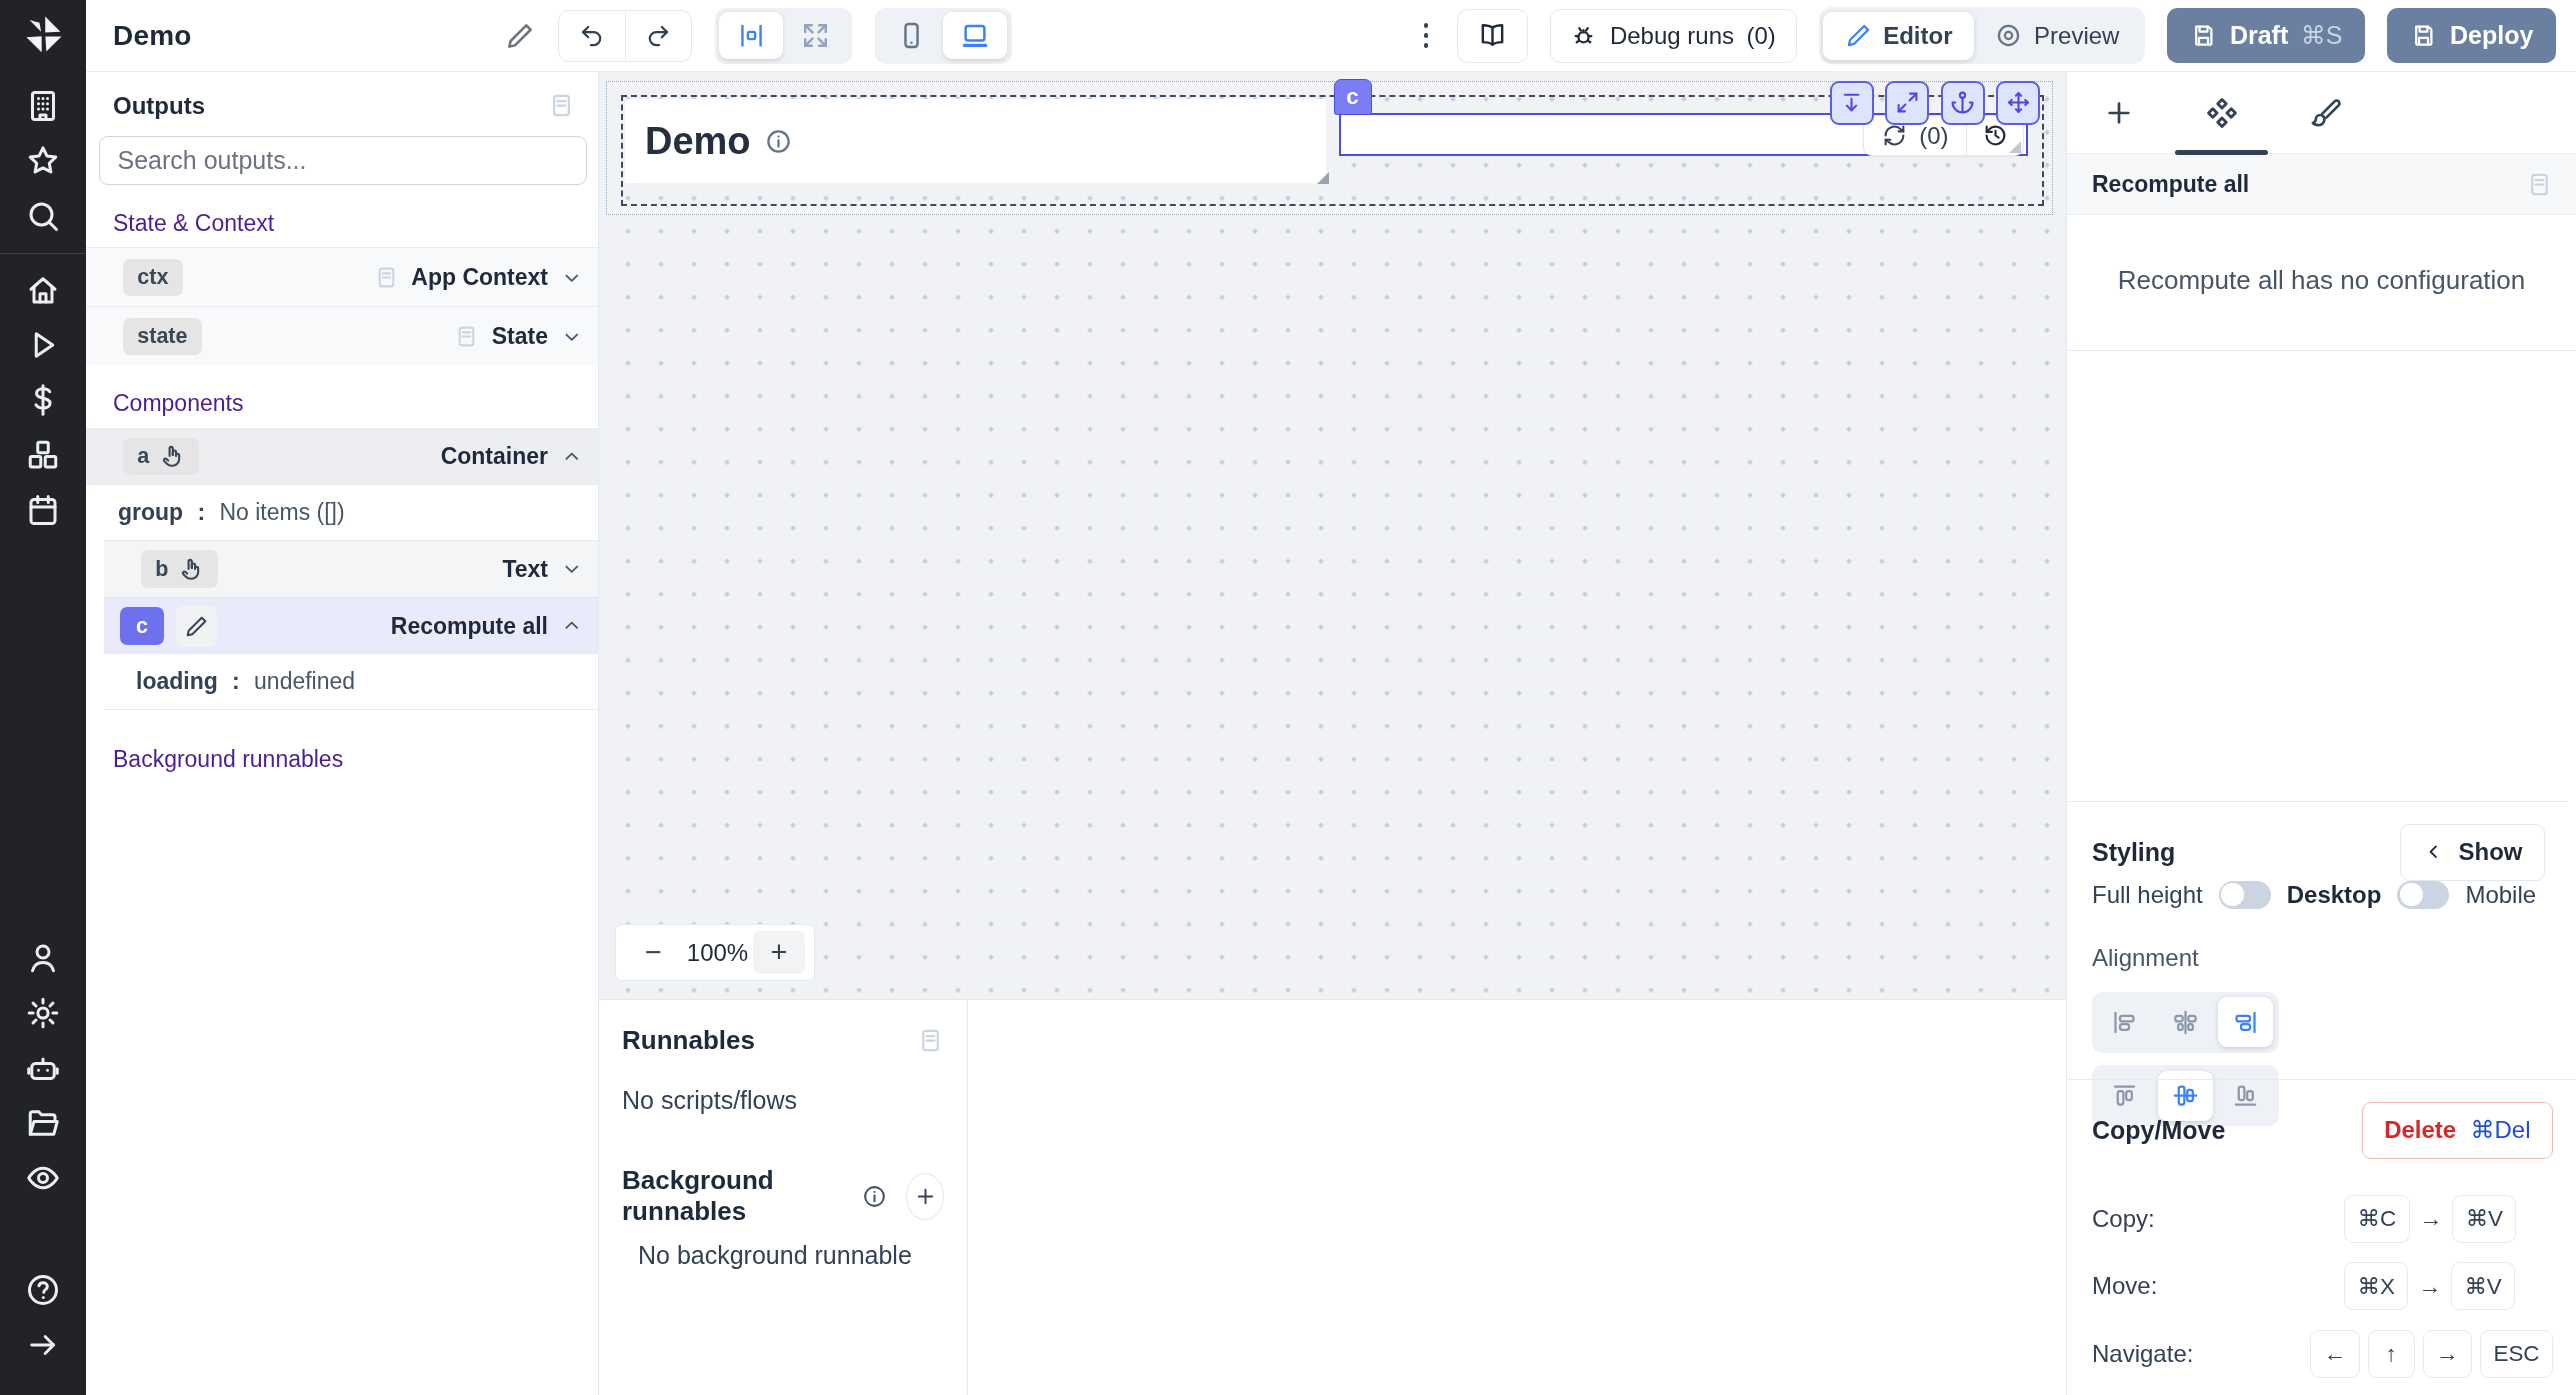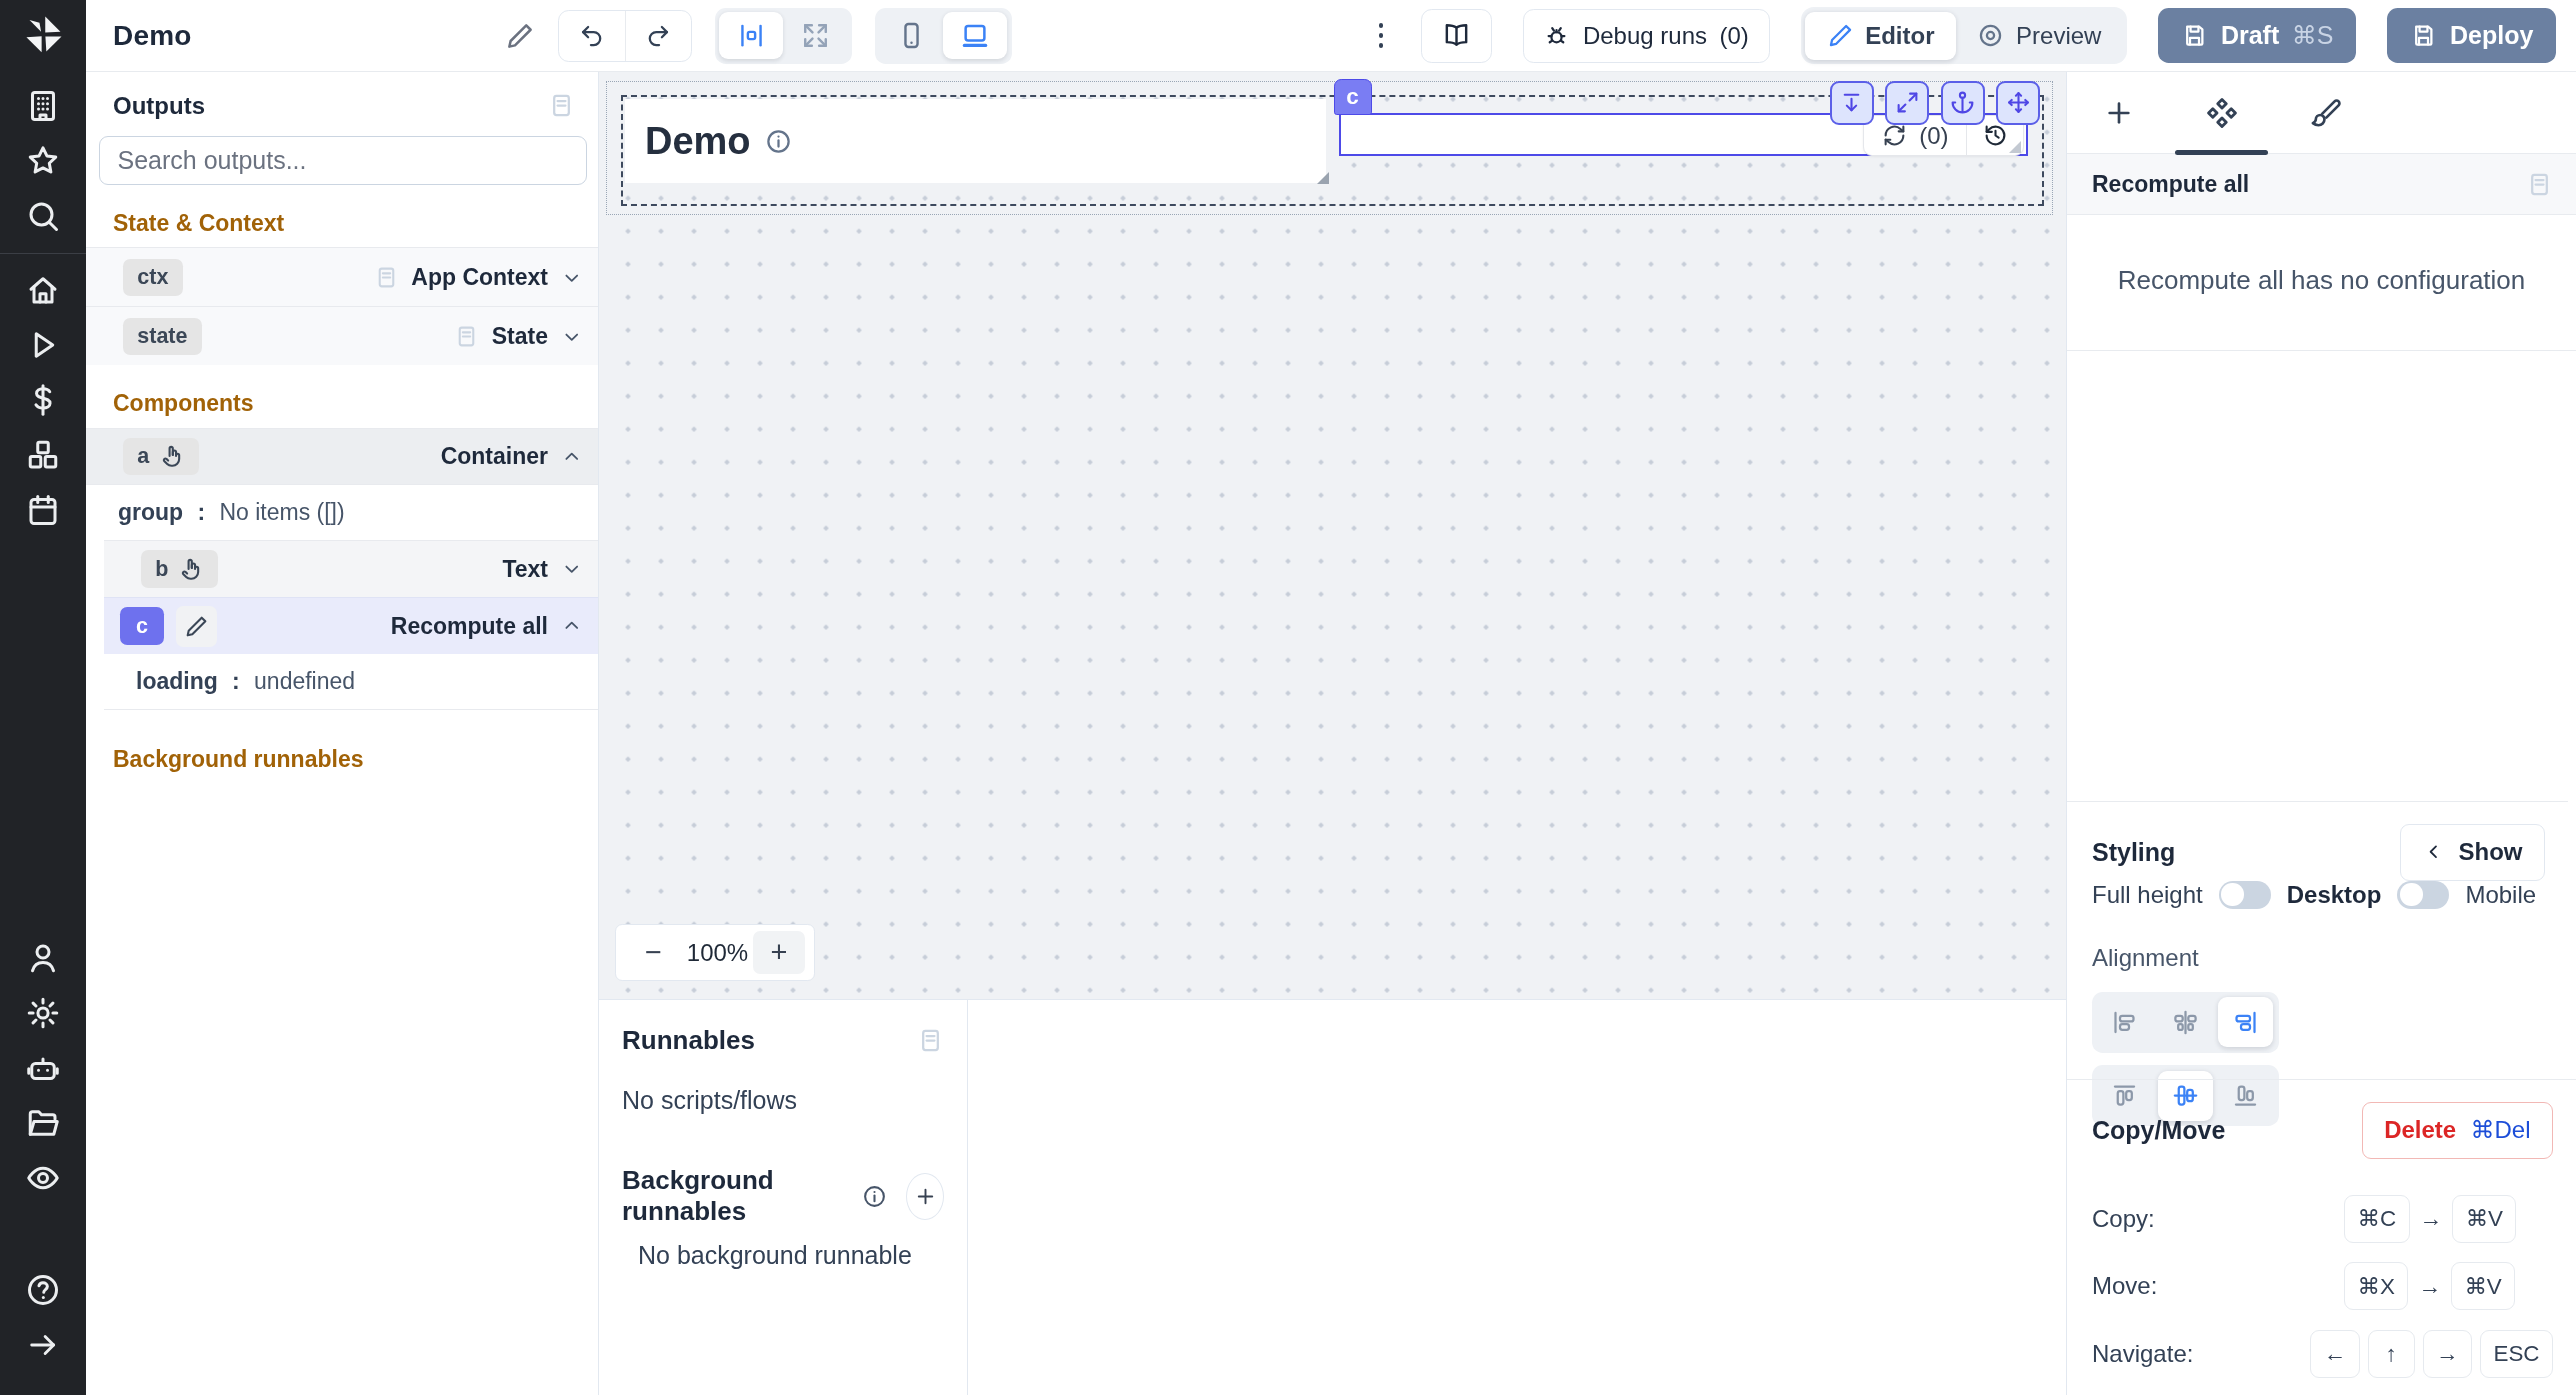--- a/index.html
+++ b/index.html
@@ -19,38 +19,38 @@
   
   .topbar { position:absolute; left:86px; top:0; width:2490px; height:72px; background:#fff; border-bottom:0.9px solid #e8ebef; display:flex; align-items:center; padding:0 19.7px 0 27px; }
   .tb-title { font-size:28px; font-weight:700; color:#1e293b; letter-spacing:0.2px; }
   .tb-pencil { margin-left:313px; color:#6b7280; }
   .seg-group { display:flex; align-items:center; background:#eef1f5; border-radius:10.7px; padding:4.5px; margin-left:23px; }
   .seg-group.bordered { background:#fff; border:0.9px solid #e2e8f0; padding:0; }
   .seg-cell { width:66px; height:50px; display:flex; align-items:center; justify-content:center; color:#334155; }
   .seg-cell + .seg-cell { border-left:0.9px solid #e8ebef; }
   .seg-item { width:64px; height:47px; border-radius:9px; display:flex; align-items:center; justify-content:center; color:#94a3b8; }
   .seg-item.active { background:#fff; box-shadow:0 1.8px 4.5px rgba(15,23,42,.12); color:#3b82f6; }
-  .tb-right { margin-left:auto; display:flex; align-items:center; gap:31px; }
+  .tb-right { margin-left:auto; display:flex; align-items:center; gap:22px; }
   .dots-btn { display:flex; flex-direction:column; gap:5.4px; padding:7.2px; }
   .dots-btn i { width:4.5px; height:4.5px; border-radius:50%; background:#334155; }
   .tb-btn { height:54px; display:flex; align-items:center; gap:12.5px; background:#fff; border:0.9px solid #e2e8f0; border-radius:10.7px; padding:0 19.7px; font-size:24px; color:#1e293b; }
   .ep-group { display:flex; align-items:center; background:#eef1f5; border-radius:13px; padding:4.5px; }
   .ep-item { display:flex; align-items:center; gap:11.6px; height:48px; padding:0 21.5px; border-radius:9px; font-size:24px; color:#334155; }
   .ep-item.active { background:#fff; box-shadow:0 1.8px 5.4px rgba(15,23,42,.14); font-weight:700; }
   .solid-btn { height:55px; display:flex; align-items:center; gap:12.5px; background:#6b80a1; color:#fff; border-radius:10.7px; padding:0 23px; font-size:25px; font-weight:700; }
   .solid-btn .shortcut { color:#c9d4e5; font-weight:400; }
 
   
   .left-panel { position:absolute; left:86px; top:72px; width:513px; height:1324px; background:#fff; border-right:0.9px solid #e2e8f0; }
   .lp-head { display:flex; align-items:center; justify-content:space-between; padding:19.7px 23px 0 27px; }
   .lp-title { font-size:24px; font-weight:700; color:#1e293b; }
   .doc-ic { color:#cbd5e1; }
   .lp-search { margin:16px 12.5px 0; height:49px; width:488px; border:1.3px solid #cbd5e1; border-radius:9px; font-size:25px; color:#334155; padding:0 18px; outline:none; font-family:inherit; }
   .lp-search::placeholder { color:#6b7280; }
-  .lp-section { font-size:23px; font-weight:700; color:#a16207; padding:25px 27px 10.7px; }
+  .lp-section { font-size:23px; font-weight:400; color:#4c1d95; padding:25px 27px 10.7px; }
   .o-row { display:flex; align-items:center; height:59px; padding:0 16px; background:#f8f9fb; border-top:0.9px solid #e8eaee; }
   .o-row:last-of-type { border-bottom:0.9px solid #e8eaee; }
   .badge { background:#e5e5e5; color:#3b4757; font-size:21.5px; font-weight:700; border-radius:7.2px; padding:6.3px 14.3px; display:flex; align-items:center; gap:10.7px;margin-left:21px; }
   .o-right { margin-left:auto; display:flex; align-items:center; gap:12.5px; }
   .o-type { font-size:23px; font-weight:700; color:#1e293b; }
   .chev { color:#475569; }
   .comp-row { display:flex; align-items:center; height:57px; padding:0 16px; border-top:0.9px solid #e8eaee; border-bottom:0.9px solid #e8eaee; }
   .row-a { background:#eceef1; }
   .kv-row { display:flex; align-items:center; gap:14.3px; height:55px; padding:0 0 0 32px; background:#fff; font-size:23px; }
   .kv-key { font-weight:700; color:#334155; }

